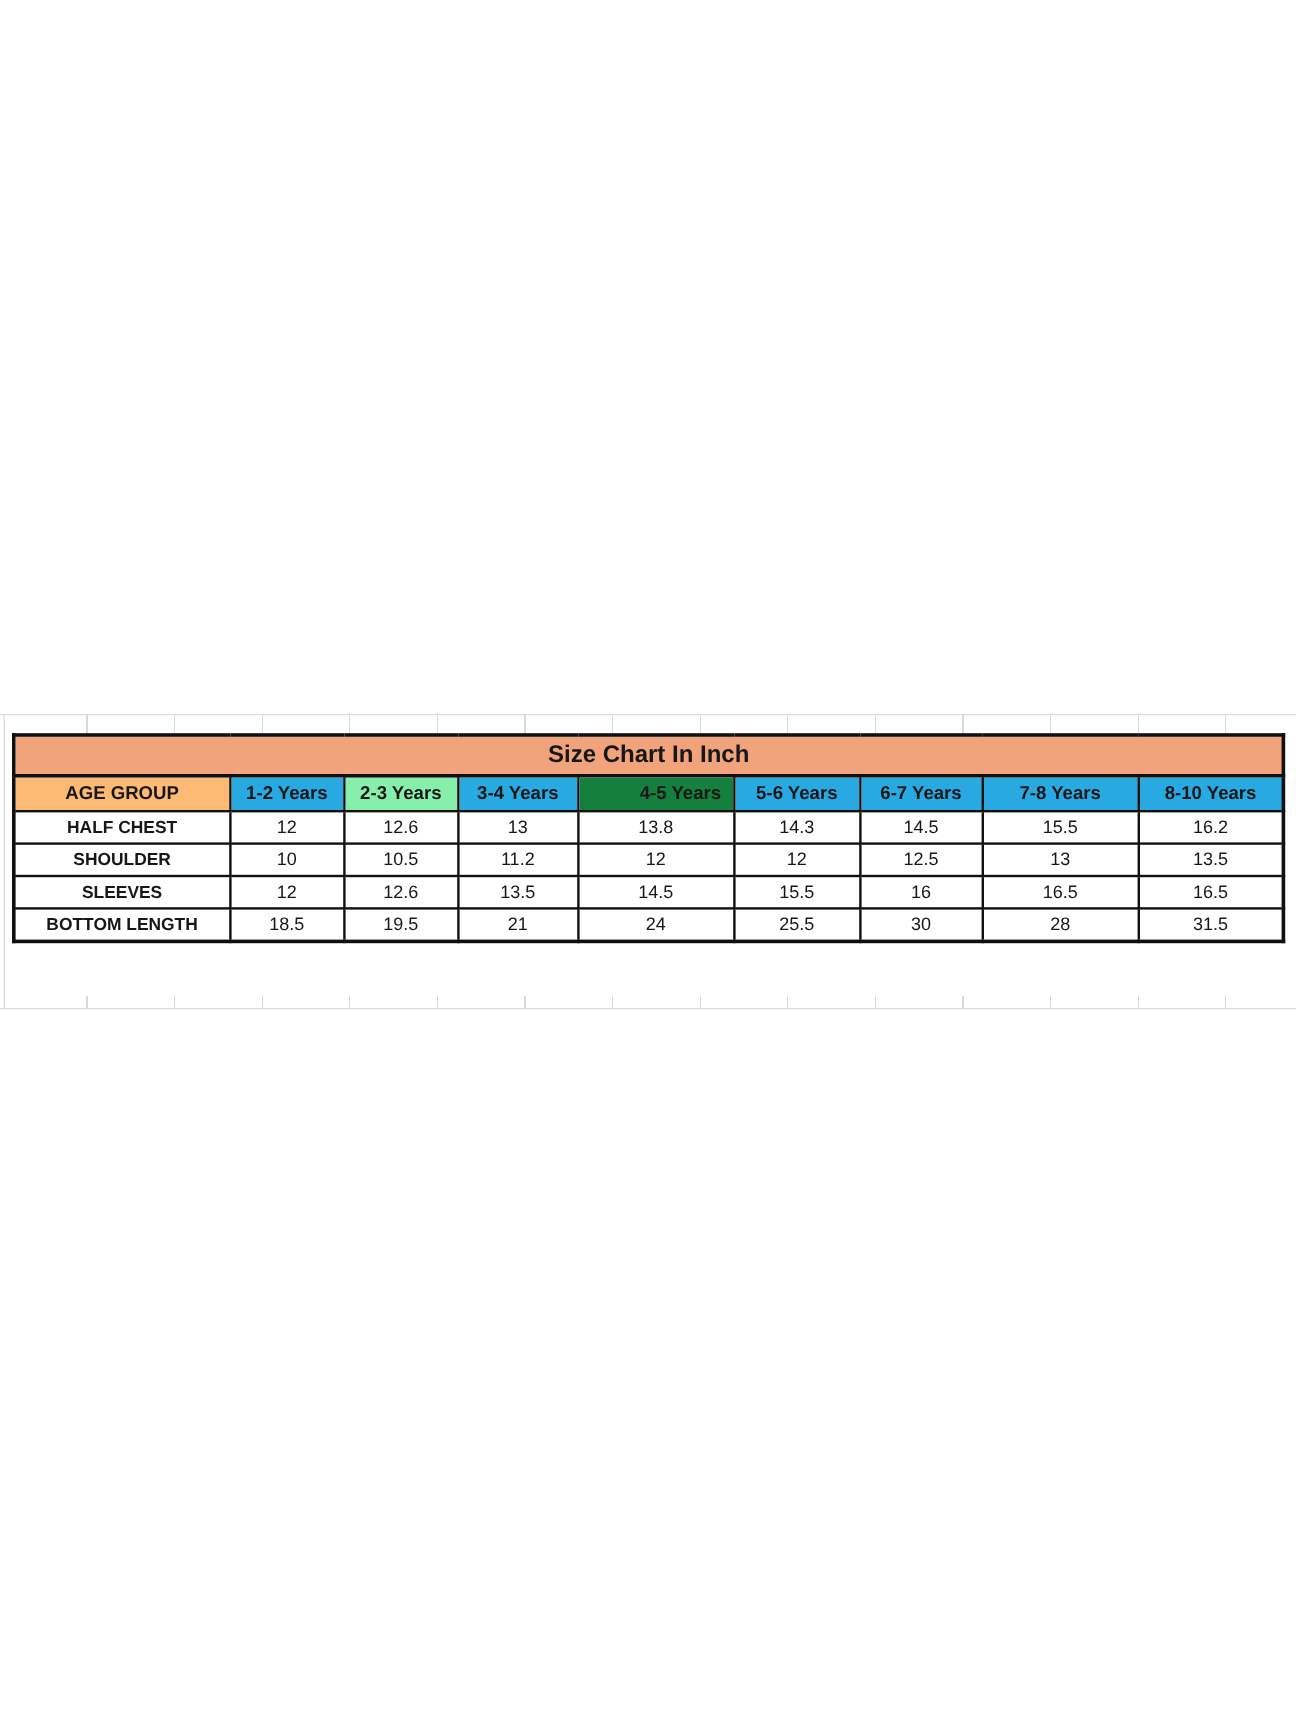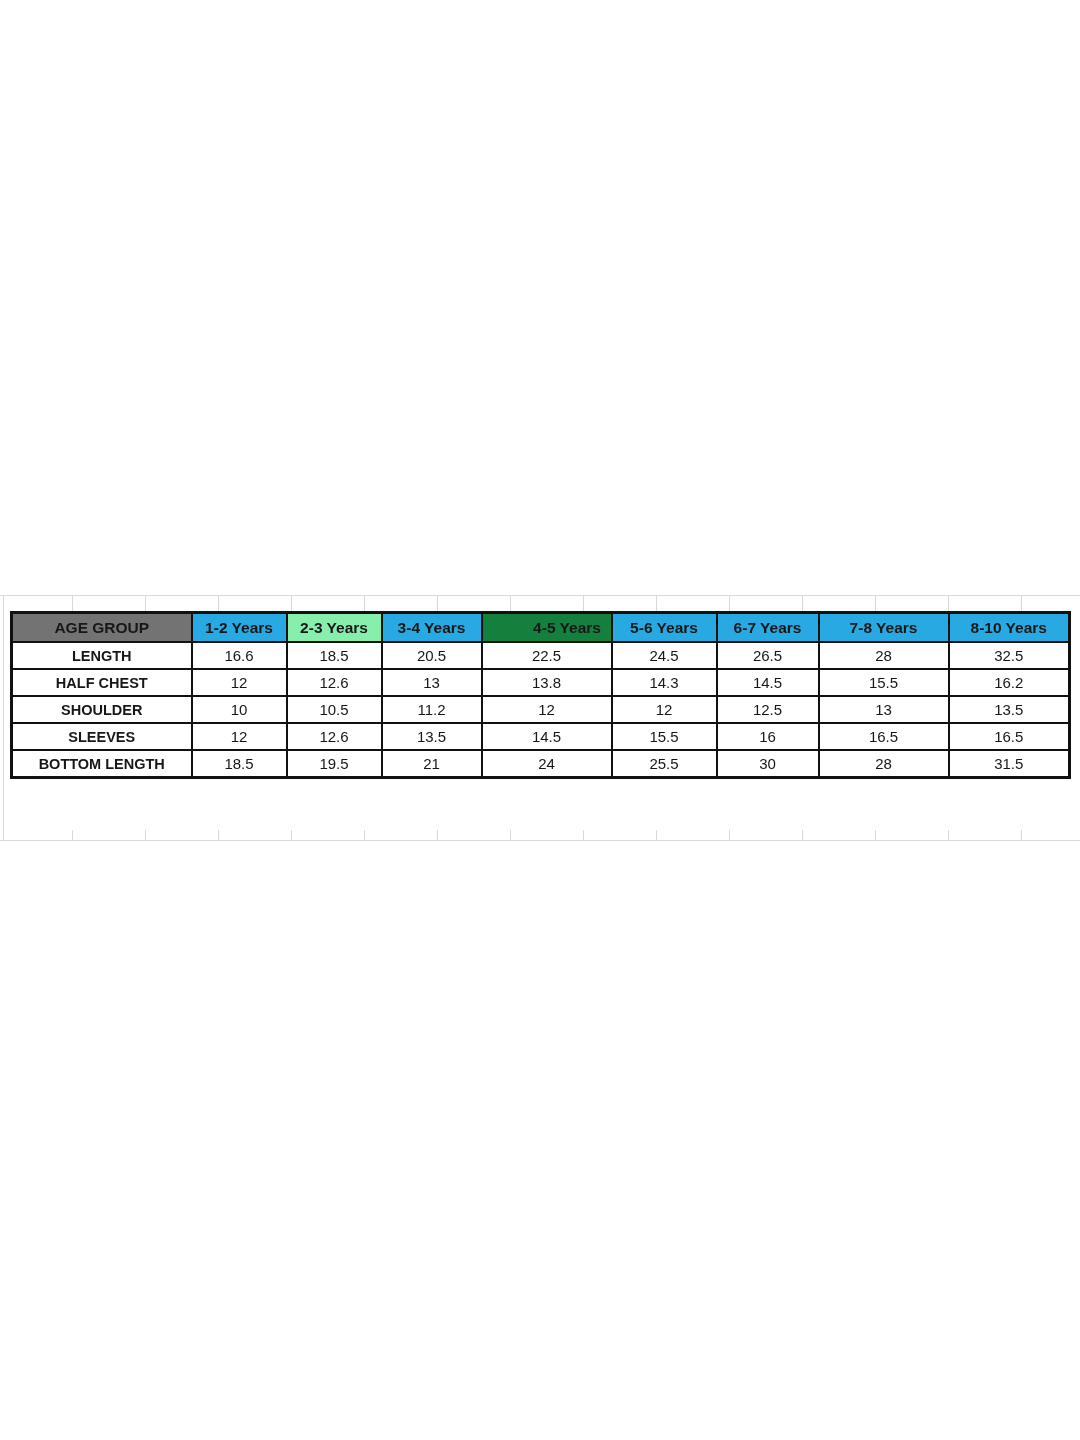--- a/index.html
+++ b/index.html
@@ -97,43 +97,35 @@
       <col style="width:95px">
       <col style="width:95px">
       <col style="width:100px">
       <col style="width:130px">
       <col style="width:105px">
       <col style="width:102px">
       <col style="width:130px">
       <col style="width:121px">
     </colgroup>
     <tbody>
+      <tr class="title-row">
+        <td colspan="9" class="title-cell" style="background: rgb(241, 164, 123);">Size Chart In Inch</td>
+      </tr>
       <tr class="header-row">
-        <th style="background: #737373;">AGE GROUP</th>
+        <th style="background: #fdba74;">AGE GROUP</th>
         <th style="background: rgb(41, 169, 225); margin-top: 36px;">1-2 Years</th>
         <th style="background: #86efac;">2-3 Years</th>
         <th style="background: rgb(41, 169, 225);">3-4 Years</th>
         <th style="background: #15803d; padding-left: 41px;">4-5 Years</th>
         <th style="background: rgb(41, 169, 225);">5-6 Years</th>
         <th style="background: rgb(41, 169, 225);">6-7 Years</th>
         <th style="background: rgb(41, 169, 225);">7-8 Years</th>
         <th style="background: rgb(41, 169, 225); margin-top: 48px;">8-10 Years</th>
       </tr>
 
-      <tr class="data-row">
-        <td class="label-cell">LENGTH</td>
-        <td>16.6</td>
-        <td>18.5</td>
-        <td>20.5</td>
-        <td>22.5</td>
-        <td>24.5</td>
-        <td>26.5</td>
-        <td>28</td>
-        <td>32.5</td>
-      </tr>
 
       <tr class="data-row">
         <td class="label-cell">HALF CHEST</td>
         <td>12</td>
         <td>12.6</td>
         <td>13</td>
         <td>13.8</td>
         <td>14.3</td>
         <td>14.5</td>
         <td>15.5</td>

